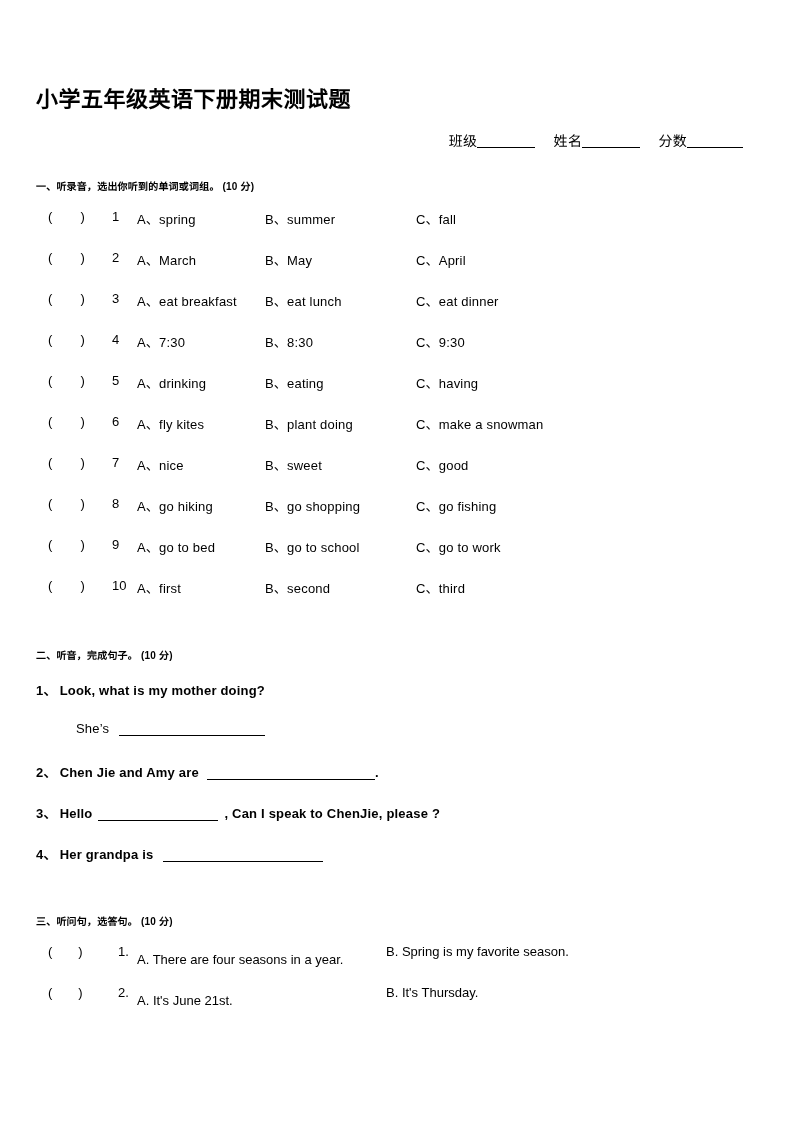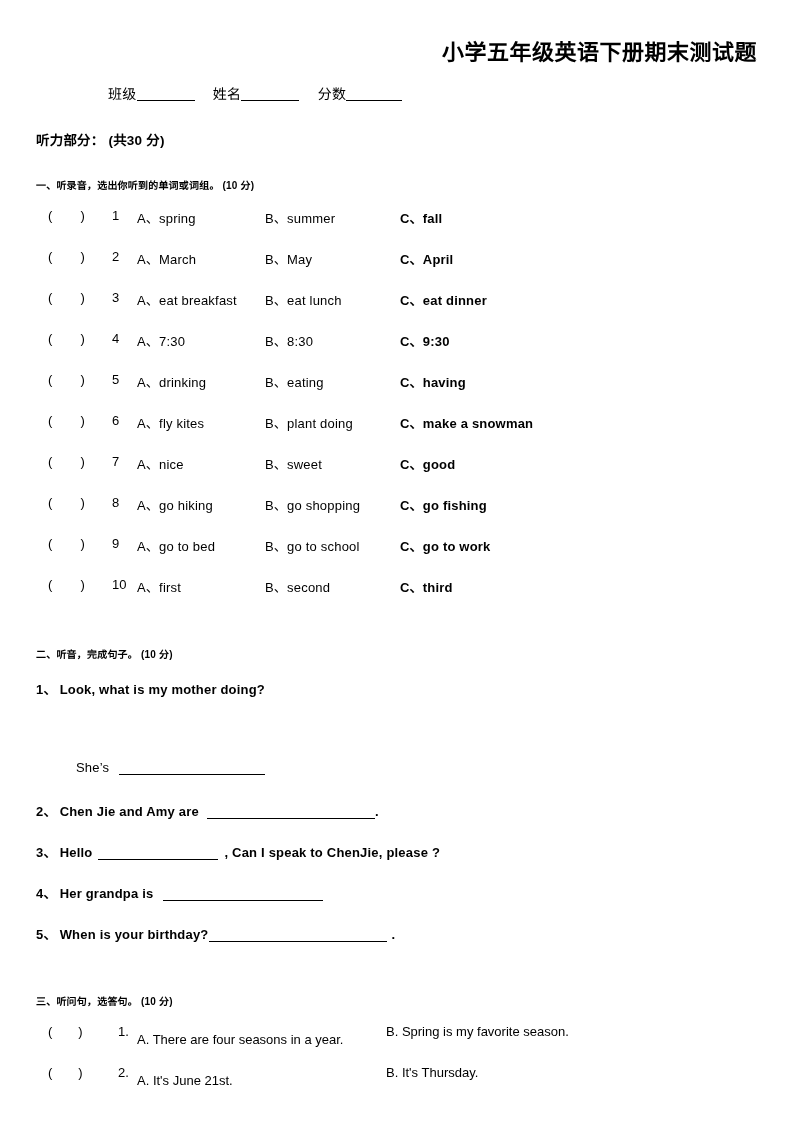--- a/index.html
+++ b/index.html
@@ -19,31 +19,31 @@
   .page {
     position: relative;
     width: 793px;
     height: 1122px;
     box-sizing: border-box;
     padding: 0 36px;
   }
 
   
   .doc-title {
-    text-align: right;
+    text-align: left;
     font-size: 22px;
     font-weight: bold;
     letter-spacing: 0.5px;
-    padding-top: 39px;
+    padding-top: 86px;
     line-height: 1.25;
   }
   .id-line {
     margin-top: 16px;
     font-size: 14px;
-    text-align: left;
+    text-align: right;
     padding-left: 72px;
     letter-spacing: 0.3px;
   }
   .id-line .field {
     white-space: nowrap;
     margin-right: 14px;
   }
   .id-line .blank {
     display: inline-block;
     border-bottom: 1px solid #000;
@@ -82,40 +82,39 @@
     letter-spacing: 0.2px;
   }
   .mc-row .paren .gap { display: inline-block; width: 28px; }
   .mc-row .qno {
     position: absolute;
     left: 76px;
     top: 0;
   }
   .mc-row .opt-a { position: absolute; left: 101px; top: 0; }
   .mc-row .opt-b { position: absolute; left: 229px; top: 0; }
-  .mc-row .opt-c { position: absolute; left: 364px; top: 0; font-weight: bold; }
+  .mc-row .opt-c { position: absolute; left: 380px; top: 0; }
   .mc-row .lbl { letter-spacing: 0.2px; }
 
   
   .fill-list { margin-top: 18px; }
   .fill-row {
     font-size: 13px;
     height: 41px;
     white-space: nowrap;
     letter-spacing: 0.2px;
     font-weight: bold;
   }
   .fill-row .num { margin-right: 3px; }
   .fill-sub {
     font-size: 13px;
     height: 41px;
     padding-left: 40px;
     white-space: nowrap;
     letter-spacing: 0.2px;
-    margin-top: 40px;
   }
   .ln {
     display: inline-block;
     border-bottom: 1px solid #000;
     vertical-align: -3px;
   }
   .ln-1 { width: 146px; margin-left: 10px; }
   .ln-2 { width: 168px; margin-left: 8px; }
   .ln-3 { width: 120px; margin: 0 6px 0 6px; }
   .ln-4 { width: 160px; margin-left: 10px; }
@@ -145,21 +144,20 @@
 <div class="page">
 
   <div class="doc-title">小学五年级英语下册期末测试题</div>
 
   <div class="id-line">
     <span class="field"><span>班级</span><span class="blank blank-cls"></span></span>
     <span class="field"><span>姓名</span><span class="blank blank-name"></span></span>
     <span class="field"><span>分数</span><span class="blank blank-score"></span></span>
   </div>
 
-  <div class="part-title">听力部分： (共30 分)</div>
 
   <div class="sec-title">一、听录音，选出你听到的单词或词组。 (10 分)</div>
   <div class="mc-list" id="mc-list">
       <div class="mc-row">
         <span class="paren">(<span class="gap"></span>)</span>
         <span class="qno">1</span>
         <span class="opt-a lbl">A、spring</span>
         <span class="opt-b lbl">B、summer</span>
         <span class="opt-c lbl">C、fall</span>
       </div>
@@ -228,21 +226,20 @@
       </div>
     </div>
 
   <div class="sec-title">二、听音，完成句子。 (10 分)</div>
   <div class="fill-list" id="fill-list">
       <div class="fill-row"><span class="num">1、</span><span>Look, what is my mother doing?</span></div>
       <div class="fill-sub"><span class="num"></span><span>She’s</span><span class="ln ln-1"></span></div>
       <div class="fill-row"><span class="num">2、</span><span>Chen Jie and Amy are</span><span class="ln ln-2"></span><span>.</span></div>
       <div class="fill-row"><span class="num">3、</span><span>Hello</span><span class="ln ln-3"></span><span>, Can I speak to ChenJie, please ?</span></div>
       <div class="fill-row"><span class="num">4、</span><span>Her grandpa is</span><span class="ln ln-4"></span></div>
-      <div class="fill-row"><span class="num">5、</span><span>When is your birthday?</span><span class="ln ln-5"></span><span>.</span></div>
     </div>
 
   <div class="sec-title">三、听问句，选答句。 (10 分)</div>
   <div class="qa-list" id="qa-list">
       <div class="qa-row">
         <span class="paren">(<span class="gap"></span>)</span>
         <span class="qno">1.</span>
         <span class="ans-a">A. There are four seasons in a year.</span>
         <span class="ans-b" style="left: 314px;">B. Spring is my favorite season.</span>
       </div>

